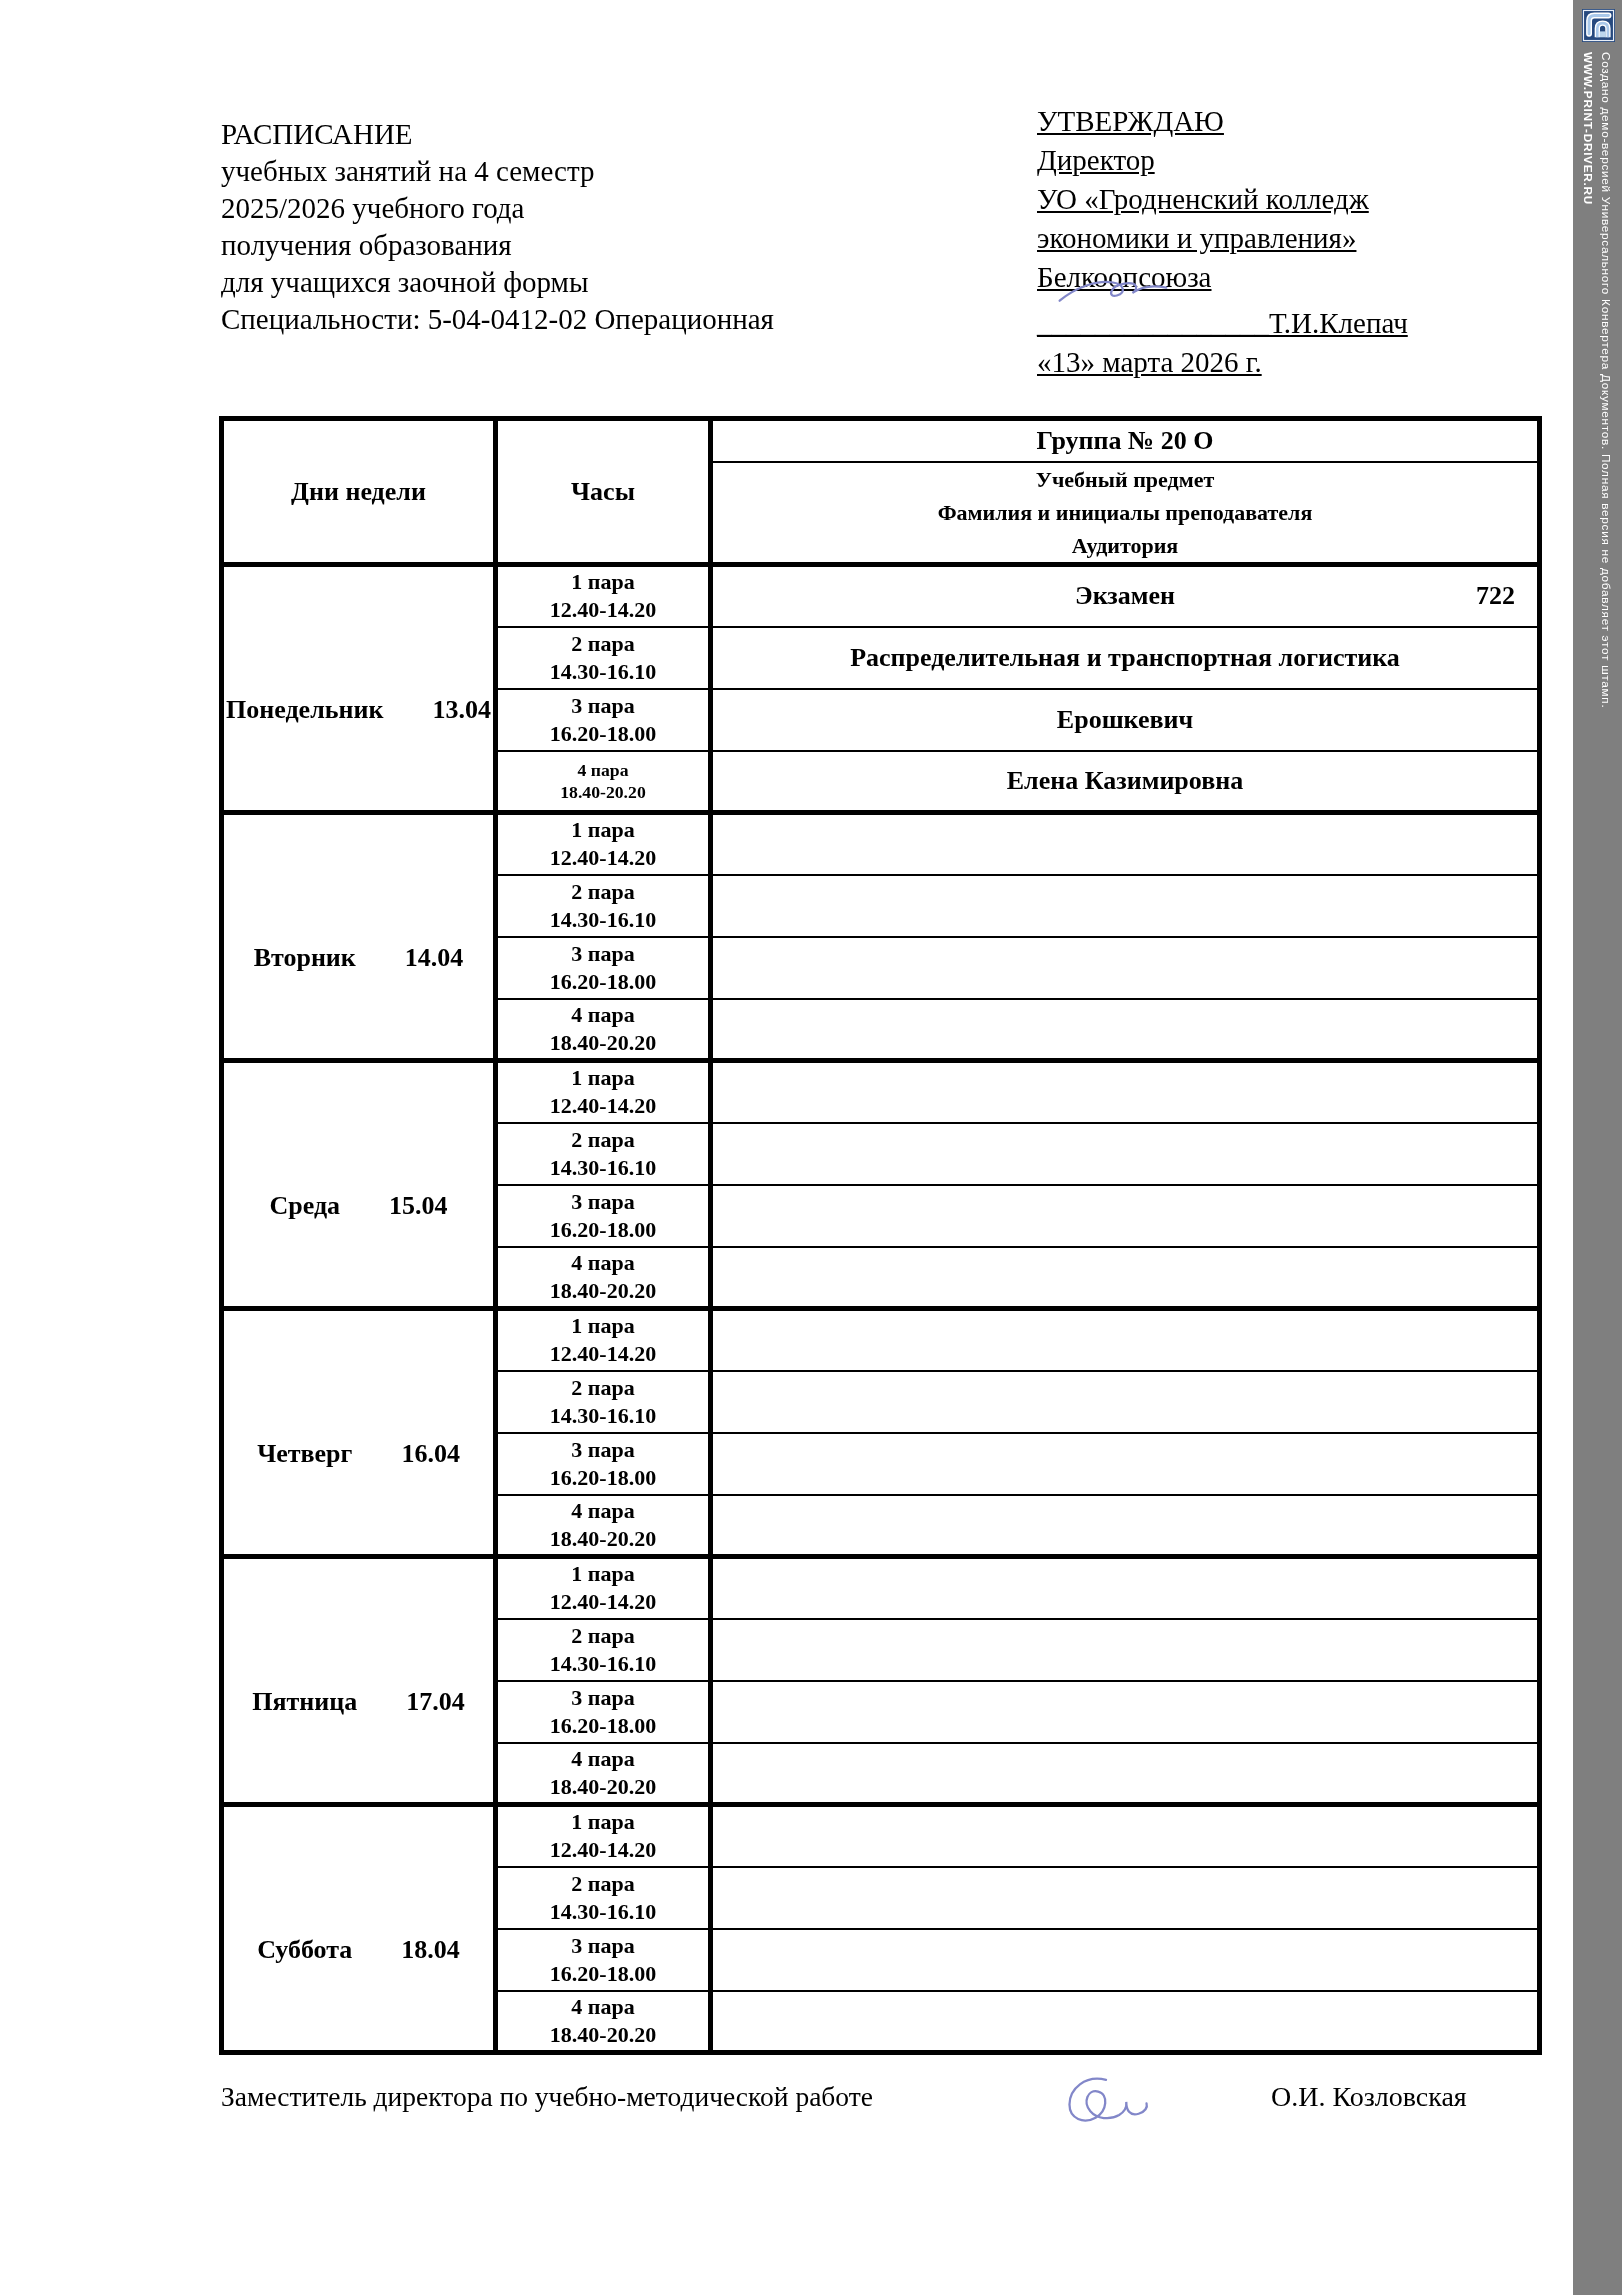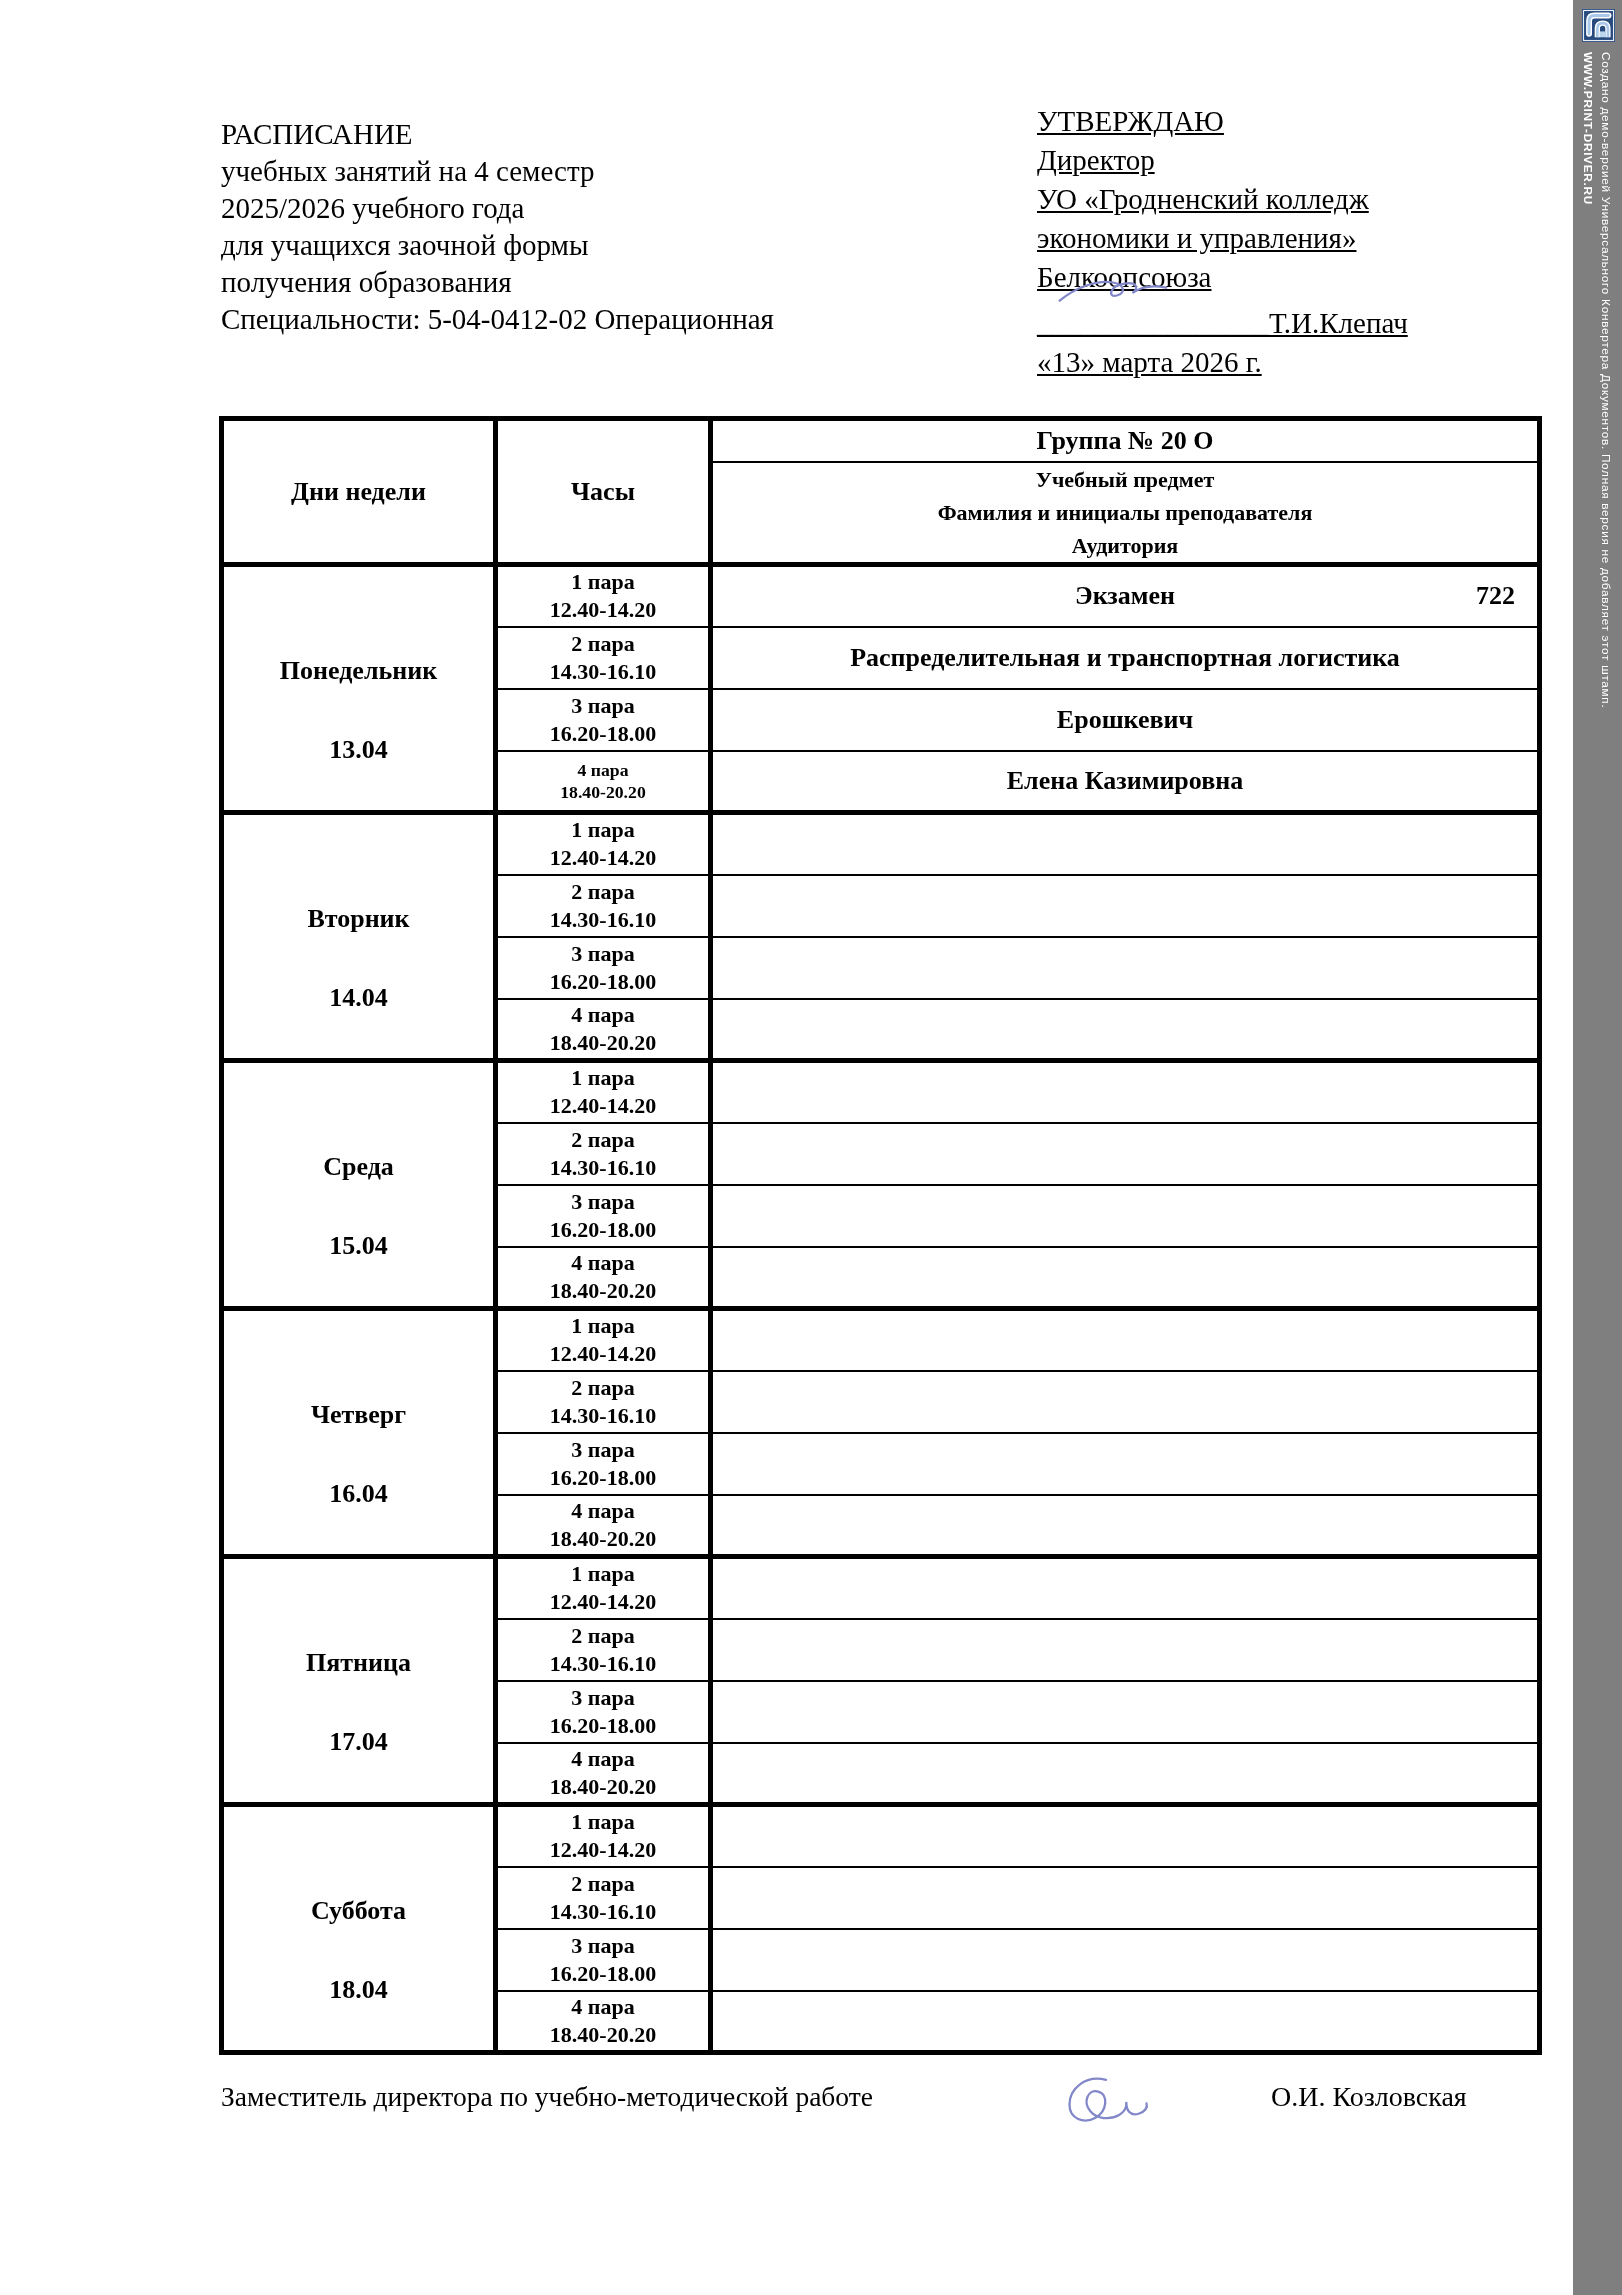--- a/index.html
+++ b/index.html
@@ -33,21 +33,21 @@
 
   tr.hrowA { height:43px; }
   tr.hrowB { height:103px; }
   tr.prow  { height:62px; }
 
   .hdr-cell   { font-size:26px; }
   .group-cell { font-size:26px; border-bottom:2.6px solid #000; }
   .sub-cell   { font-size:22px; line-height:33px; }
 
   .daybox {
-    display:flex; flex-direction:column; align-items:center; justify-content:center;
+    display:flex; flex-direction:row; align-items:center; justify-content:center;
     gap:49px; padding-top:43px; box-sizing:border-box; height:236px;
     font-size:26px;
   }
   .period-cell { font-size:22px; line-height:28px; }
   .period-cell.small { font-size:17.7px; line-height:22px; }
   .lesson-cell { position:relative; font-size:26px; }
   .room {
     position:absolute; right:22px; top:50%; transform:translateY(-50%);
     font-size:26px; font-weight:bold;
   }
@@ -72,22 +72,22 @@
 </style>
 </head>
 <body>
 
 <div class="page">
 
   <div class="hdr-left">
     <div class="hdr-line">РАСПИСАНИЕ</div>
     <div class="hdr-line">учебных занятий на 4 семестр</div>
     <div class="hdr-line">2025/2026 учебного года</div>
+    <div class="hdr-line">получения образования</div>
     <div class="hdr-line">для учащихся заочной формы</div>
-    <div class="hdr-line">получения образования</div>
     <div class="hdr-line">Специальности: 5-04-0412-02 Операционная</div>
   </div>
 
   <div class="hdr-right">
     <div class="hdr-line">УТВЕРЖДАЮ</div>
     <div class="hdr-line">Директор</div>
     <div class="hdr-line">УО «Гродненский колледж</div>
     <div class="hdr-line">экономики и управления»</div>
     <div class="hdr-line">Белкоопсоюза</div>
     <div class="sig-line">

